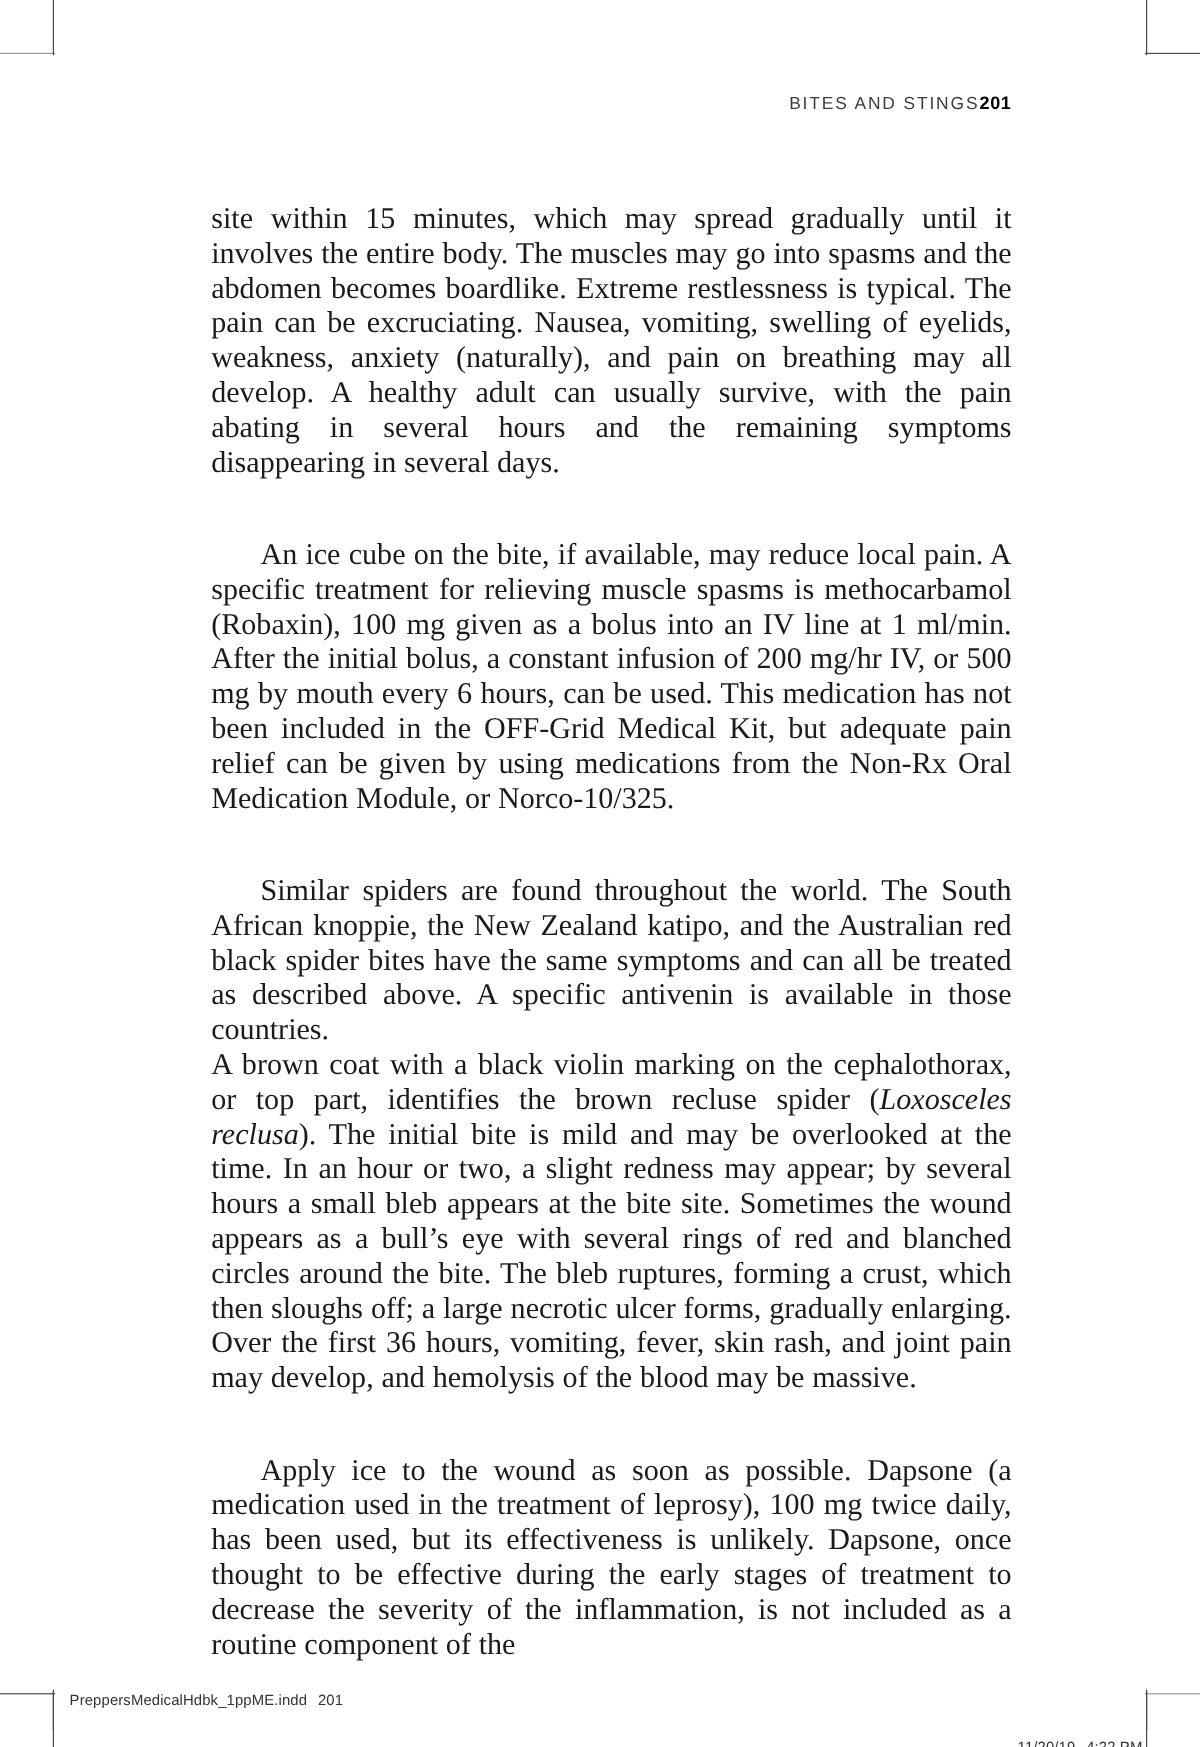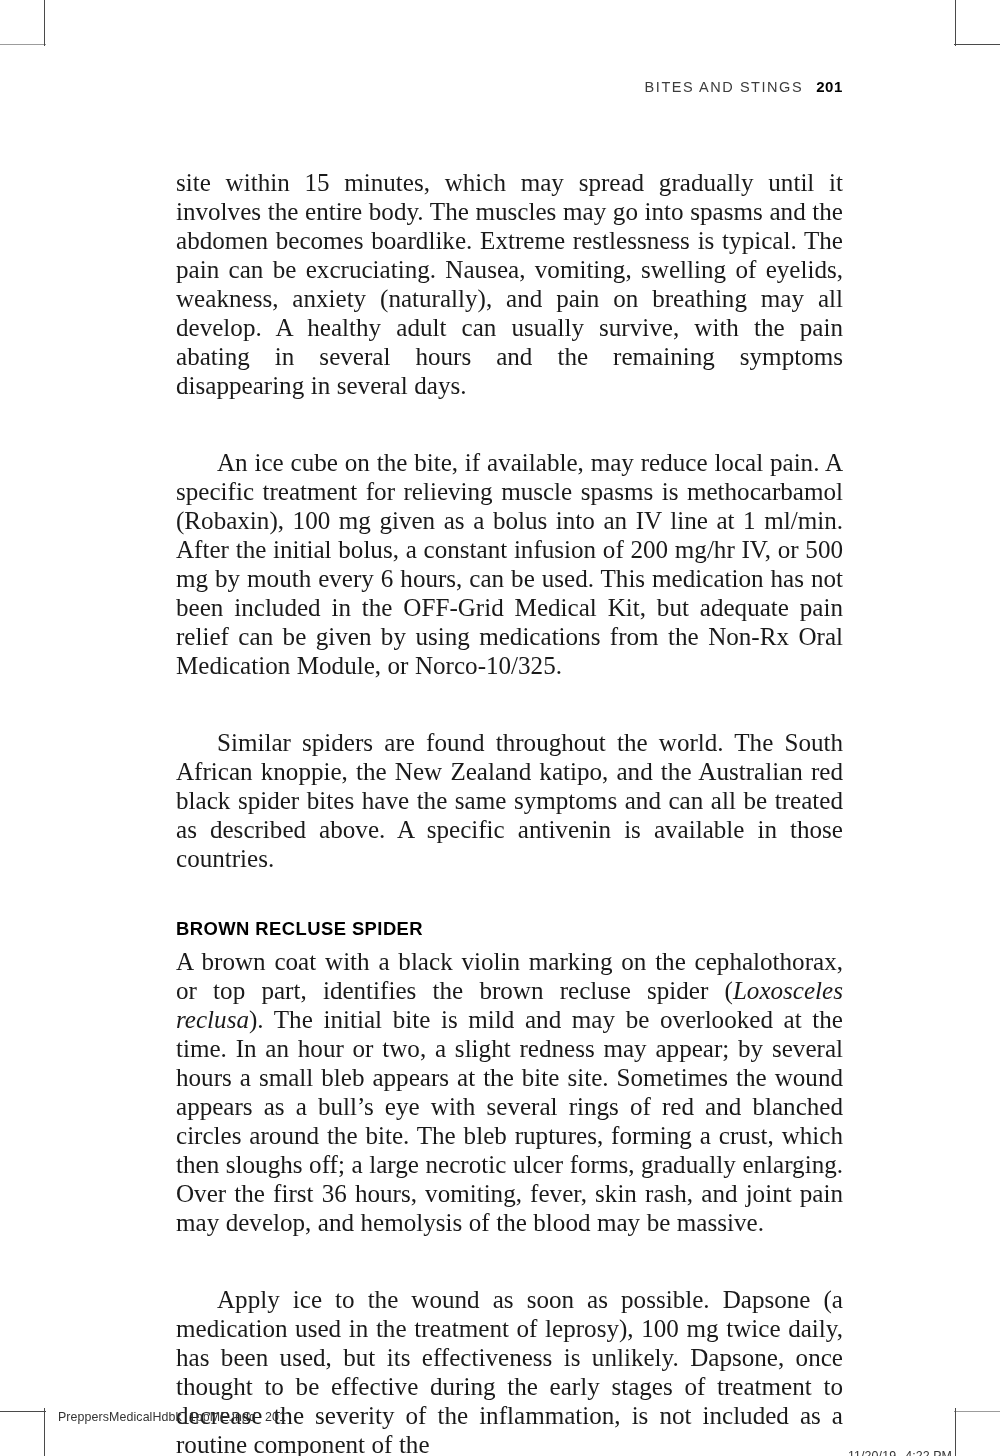--- a/index.html
+++ b/index.html
@@ -38,21 +38,20 @@
   .running-head {
     position: absolute;
     top: 78px;
     right: 157px;
     font-family: "Liberation Sans", sans-serif;
     font-size: 14.5px;
     letter-spacing: 1.55px;
     color: #3c3c3c;
     display: flex;
     align-items: baseline;
-    gap: 13px;
     white-space: nowrap;
   }
   .running-head .folio {
     font-weight: bold;
     color: #000000;
     letter-spacing: .6px;
     font-size: 15px;
   }
 
   
@@ -142,21 +141,20 @@
   </div>
 
   <div class="textblock">
 
     <p class="body-par">site within 15 minutes, which may spread gradually until it involves the entire body. The muscles may go into spasms and the abdomen becomes boardlike. Extreme restlessness is typical. The pain can be excruciating. Nausea, vomiting, swelling of eyelids, weakness, anxiety (naturally), and pain on breathing may all develop. A healthy adult can usually survive, with the pain abating in several hours and the remaining symptoms disappearing in several days.</p>
 
     <p class="body-par indent">An ice cube on the bite, if available, may reduce local pain. A specific treatment for relieving muscle spasms is methocarbamol (Robaxin), 100 mg given as a bolus into an IV line at 1 ml/min. After the initial bolus, a constant infusion of 200 mg/hr IV, or 500 mg by mouth every 6 hours, can be used. This medication has not been included in the OFF-Grid Medical Kit, but adequate pain relief can be given by using medications from the Non-Rx Oral Medication Module, or Norco-10/325.</p>
 
     <p class="body-par indent">Similar spiders are found throughout the world. The South African knoppie, the New Zealand katipo, and the Australian red black spider bites have the same symptoms and can all be treated as described above. A specific antivenin is available in those countries.</p>
 
-    <h2 class="section-heading">BROWN RECLUSE SPIDER</h2>
 
     <p class="body-par"><span>A brown coat with a black violin marking on the cephalothorax, or top part, identifies the brown recluse spider (</span><span class="sci">Loxosceles reclusa</span><span>). The initial bite is mild and may be overlooked at the time. In an hour or two, a slight redness may appear; by several hours a small bleb appears at the bite site. Sometimes the wound appears as a bull’s eye with several rings of red and blanched circles around the bite. The bleb ruptures, forming a crust, which then sloughs off; a large necrotic ulcer forms, gradually enlarging. Over the first 36 hours, vomiting, fever, skin rash, and joint pain may develop, and hemolysis of the blood may be massive.</span></p>
 
     <p class="body-par indent">Apply ice to the wound as soon as possible. Dapsone (a medication used in the treatment of leprosy), 100 mg twice daily, has been used, but its effectiveness is unlikely. Dapsone, once thought to be effective during the early stages of treatment to decrease the severity of the inflammation, is not included as a routine component of the</p>
 
   </div>
 
   <div class="footer-rule left"></div>
   <div class="footer-rule right"></div>
   <div class="footer">

